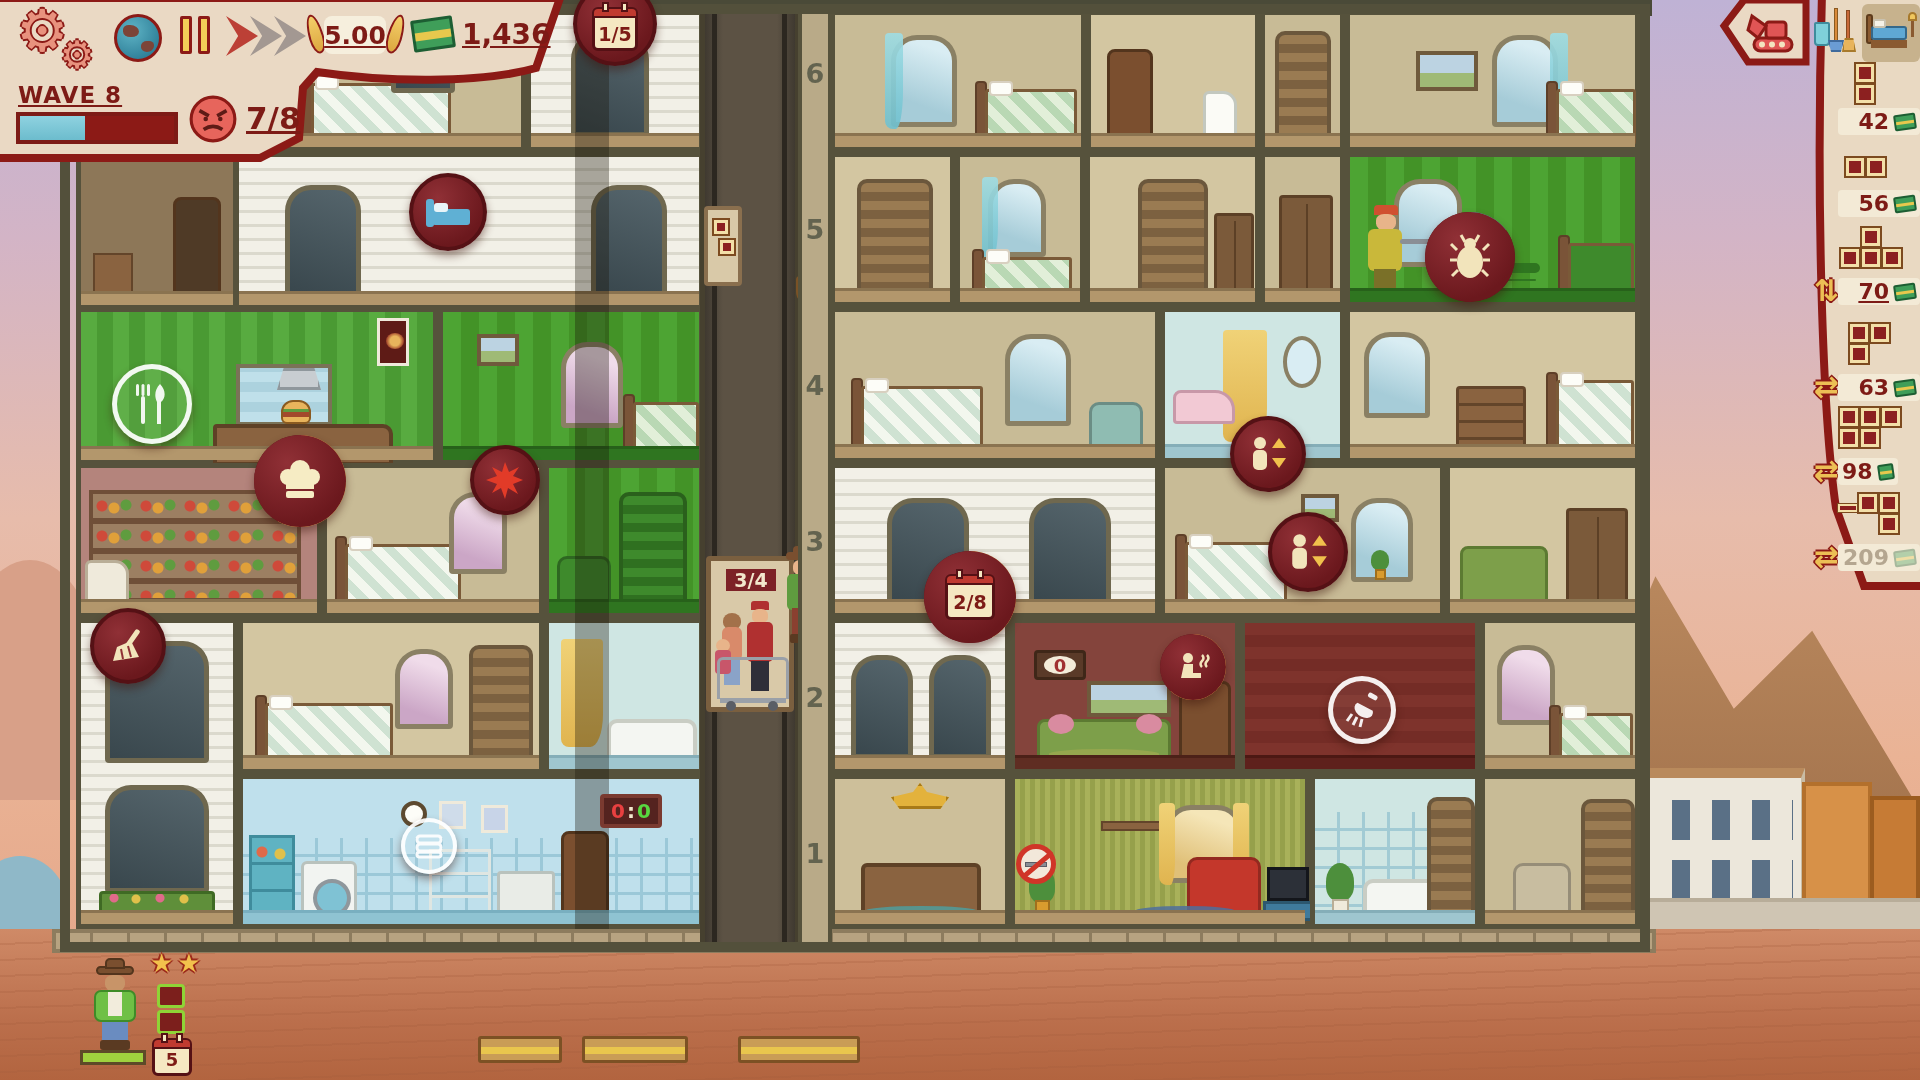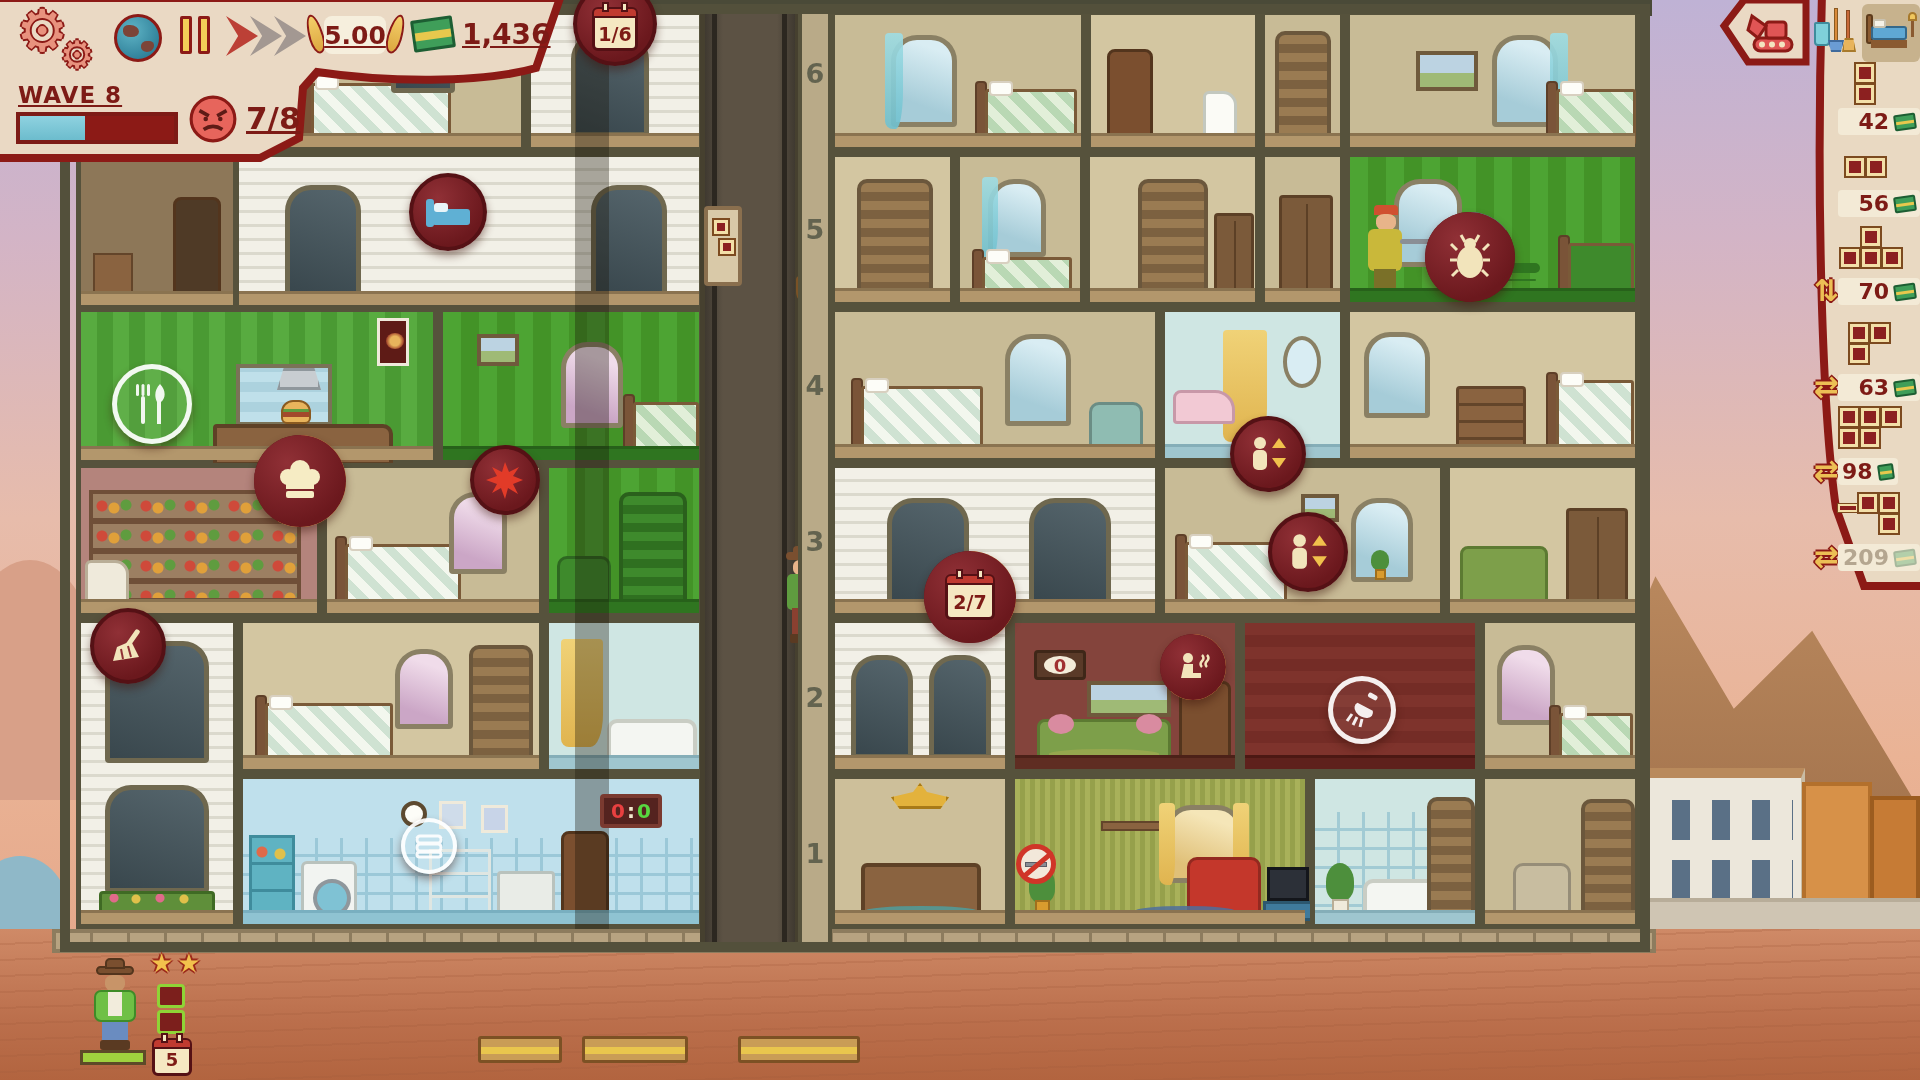--- a/index.html
+++ b/index.html
@@ -271,20 +271,45 @@
   <div class="shaft" style="left:700px;top:8px;width:100px;height:944px;"></div>
   <div class="rail" style="left:712px;top:10px;height:940px;"></div>
   <div class="rail" style="left:782px;top:10px;height:940px;"></div>
   <div style="left:704px;top:206px;width:38px;height:80px;background:#d9c9a8;border:4px solid #8a6f4e;border-radius:4px;">
     <div class="sideblk" style="left:6px;top:10px;width:14px;height:14px;"></div>
     <div class="sideblk" style="left:12px;top:30px;width:14px;height:14px;"></div>
   </div>
   <div style="left:796px;top:276px;width:42px;height:28px;background:#a3713f;border:3px solid #7a5226;border-radius:4px 4px 12px 12px;background-image:radial-gradient(circle at 10px 2px,#e06a8a 5px,transparent 6px),radial-gradient(circle at 26px 3px,#d94a5a 5px,transparent 6px);"></div>
 
 
+  <div style="left:706px;top:556px;width:88px;height:156px;background:#d9c9a8;border:5px solid #7a5f3f;border-radius:4px;">
+    <div class="redsign" style="left:12px;top:5px;width:56px;height:28px;">
+        <span>3/4</span>
+      </div>
+    <div class="fig" style="left:8px;top:52px;width:26px;height:80px;">
+      <div style="left:4px;top:0;width:18px;height:16px;background:#a3714a;border-radius:50% 50% 40% 40%;"></div>
+      <div style="left:3px;top:14px;width:20px;height:34px;background:#d98a6a;border-radius:6px;"></div>
+      <div style="left:5px;top:46px;width:16px;height:26px;background:#8aa3c8;"></div>
+    </div>
+    <div class="fig" style="left:2px;top:78px;width:20px;height:54px;">
+      <div style="left:3px;top:0;width:14px;height:13px;background:#e8b48a;border-radius:50%;"></div>
+      <div style="left:2px;top:11px;width:16px;height:24px;background:#c8566a;border-radius:4px;"></div>
+    </div>
+    <div class="fig" style="left:34px;top:40px;width:30px;height:100px;">
+      <div style="left:6px;top:0;width:18px;height:9px;background:#b03030;border-radius:3px 3px 0 0;"></div>
+      <div style="left:7px;top:8px;width:16px;height:14px;background:#e8b48a;border-radius:40%;"></div>
+      <div style="left:2px;top:21px;width:26px;height:40px;background:#b03030;border-radius:5px;"></div>
+      <div style="left:6px;top:60px;width:18px;height:30px;background:#2e2e38;"></div>
+    </div>
+    <div style="left:6px;bottom:8px;width:72px;height:42px;border:3px solid #9aa0a8;border-bottom:none;border-radius:6px 6px 0 0;">
+      <div style="left:0;bottom:-4px;width:66px;height:5px;background:#9aa0a8;"></div>
+      <div style="left:6px;bottom:-12px;width:10px;height:10px;background:#5a5e66;border-radius:50%;"></div>
+      <div style="left:48px;bottom:-12px;width:10px;height:10px;background:#5a5e66;border-radius:50%;"></div>
+    </div>
+  </div>
 
   <div class="fig" style="left:784px;top:552px;width:38px;height:96px;">
     <div style="left:2px;top:0;width:30px;height:8px;background:#7a4f2f;border-radius:4px;"></div>
     <div style="left:9px;top:-6px;width:16px;height:9px;background:#7a4f2f;border-radius:4px 4px 0 0;"></div>
     <div style="left:9px;top:8px;width:16px;height:15px;background:#e8b48a;border-radius:40%;"></div>
     <div style="left:3px;top:22px;width:28px;height:36px;background:#5f9c3f;border-radius:5px;"></div>
     <div style="left:8px;top:56px;width:18px;height:26px;background:#8a4030;"></div>
     <div style="left:6px;top:82px;width:22px;height:9px;background:#5a3a22;border-radius:2px;"></div>
   </div>
 
@@ -531,21 +556,21 @@
         <polygon points="24,22 38,22 31,32" fill="#f0c14c"></polygon>
     </svg>
   </div>
 
   <div class="badge ring" style="left:924px;top:551px;width:92px;height:92px;--p:42;">
     <div class="bin">
       <div class="cal" style="position:relative;width:50px;height:46px;font-size:19px;padding-bottom:4px;">
         <div class="top"></div>
           <div class="peg" style="left:8px;"></div>
           <div class="peg" style="right:8px;"></div>
-        <span>2/7</span>
+        <span>2/8</span>
       </div>
     </div>
   </div>
 
   <div class="woodsign" style="left:1034px;top:650px;width:52px;height:30px;">
     <div class="oval">
         <span>0</span>
       </div>
   </div>
   <div class="badge ring" style="left:1160px;top:634px;width:66px;height:66px;--p:62;padding:6px;">
@@ -630,21 +655,21 @@
       <circle cx="31" cy="24" r="2.2" fill="#5e1b16"></circle>
     <path d="M15,34 Q24,28 33,34" stroke="#5e1b16" stroke-width="3.5" fill="none"></path>
   </svg>
   <span class="hudtxt" style="left:246px;top:100px;font-size:31px;">7/8</span>
 
   <div class="badge solid" style="left:573px;top:-18px;width:84px;height:84px;">
     <div class="cal" style="position:relative;width:46px;height:44px;font-size:19px;padding-bottom:3px;margin-top:10px;">
       <div class="top"></div>
         <div class="peg" style="left:7px;"></div>
         <div class="peg" style="right:7px;"></div>
-      <span>1/6</span>
+      <span>1/5</span>
     </div>
   </div>
 
   <svg style="left:1714px;top:-4px;" width="96" height="72" viewBox="0 0 96 72">
     <path d="M30,4 L92,4 L92,66 L34,66 L10,30 Z" fill="#ead9c4" stroke="#8c1a16" stroke-width="7"></path>
   </svg>
   <svg style="left:1744px;top:8px;" width="52" height="48" viewBox="0 0 52 48">
     <g fill="#e05555" stroke="#8c1a16" stroke-width="3">
       <rect x="10" y="30" width="38" height="13" rx="6.5"></rect>
       <rect x="22" y="14" width="20" height="16" rx="3"></rect>
@@ -693,21 +718,21 @@
       <span class="cash" style="position:relative;"></span>
     </div>
   </div>
 
   <div style="left:1838px;top:228px;width:82px;height:84px;">
     <div class="sideblk" style="left:24px;top:0;"></div>
     <div class="sideblk" style="left:3px;top:21px;"></div>
     <div class="sideblk" style="left:24px;top:21px;"></div>
     <div class="sideblk" style="left:45px;top:21px;"></div>
     <span class="swap" style="left:-24px;top:48px;">⇅</span>
-    <div class="pricerow" style="left:0;top:50px;width:82px;">
+    <div class="pricerow" style="left:0;top:50px;width:82px;text-decoration:underline;">
       <span style="position:static;">70</span>
       <span class="cash" style="position:relative;"></span>
     </div>
   </div>
 
   <div style="left:1838px;top:324px;width:82px;height:84px;">
     <div class="sideblk" style="left:12px;top:0;"></div>
     <div class="sideblk" style="left:33px;top:0;"></div>
     <div class="sideblk" style="left:12px;top:21px;"></div>
     <span class="swap" style="left:-24px;top:48px;">⇄</span>

